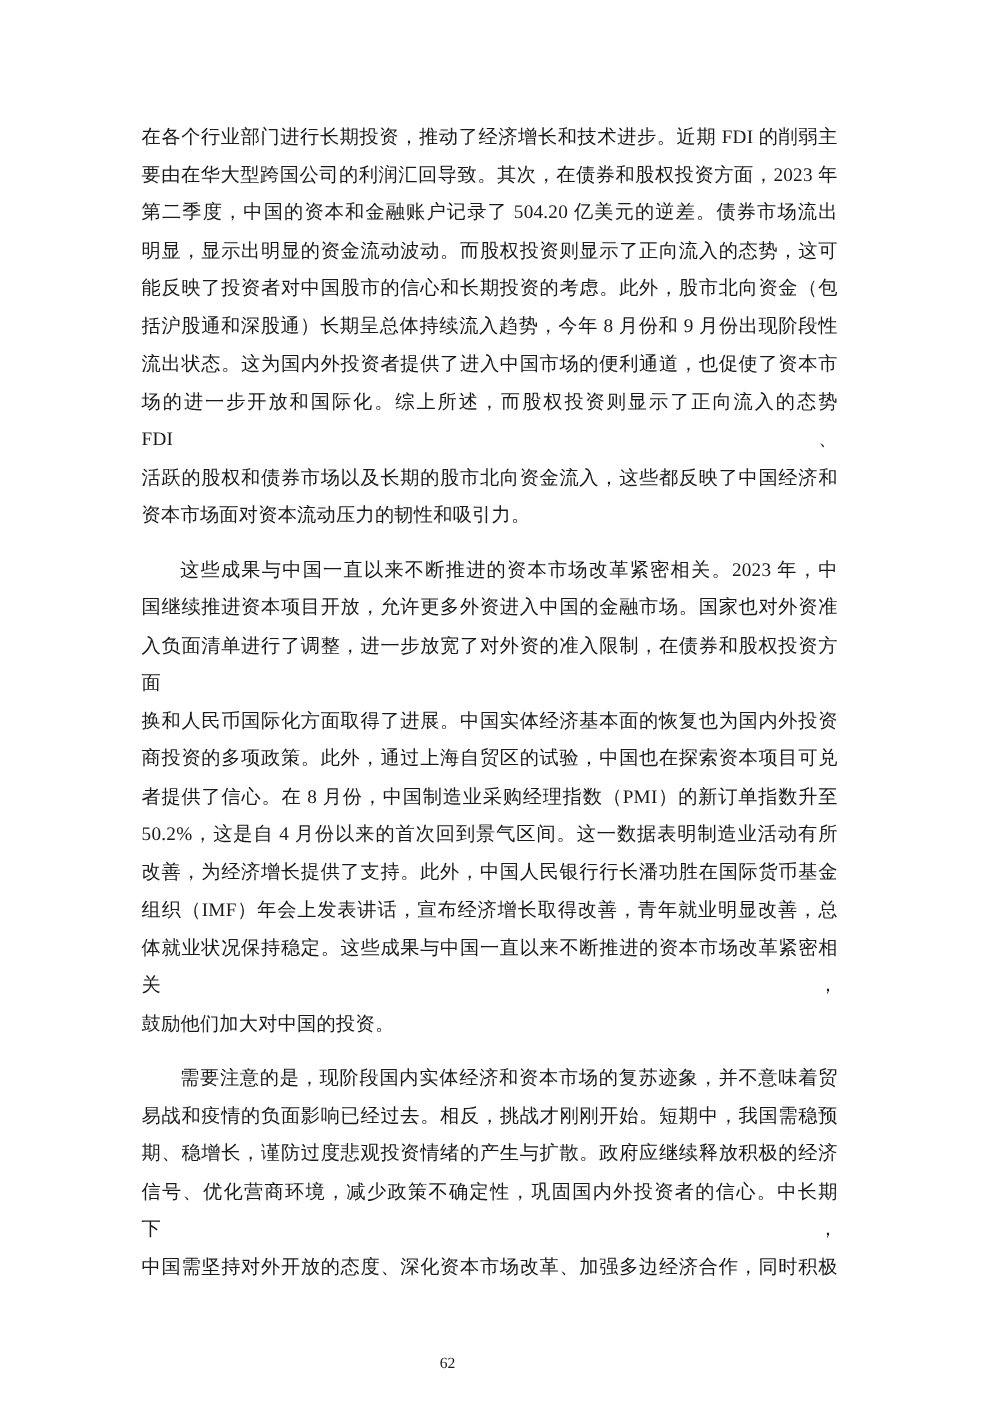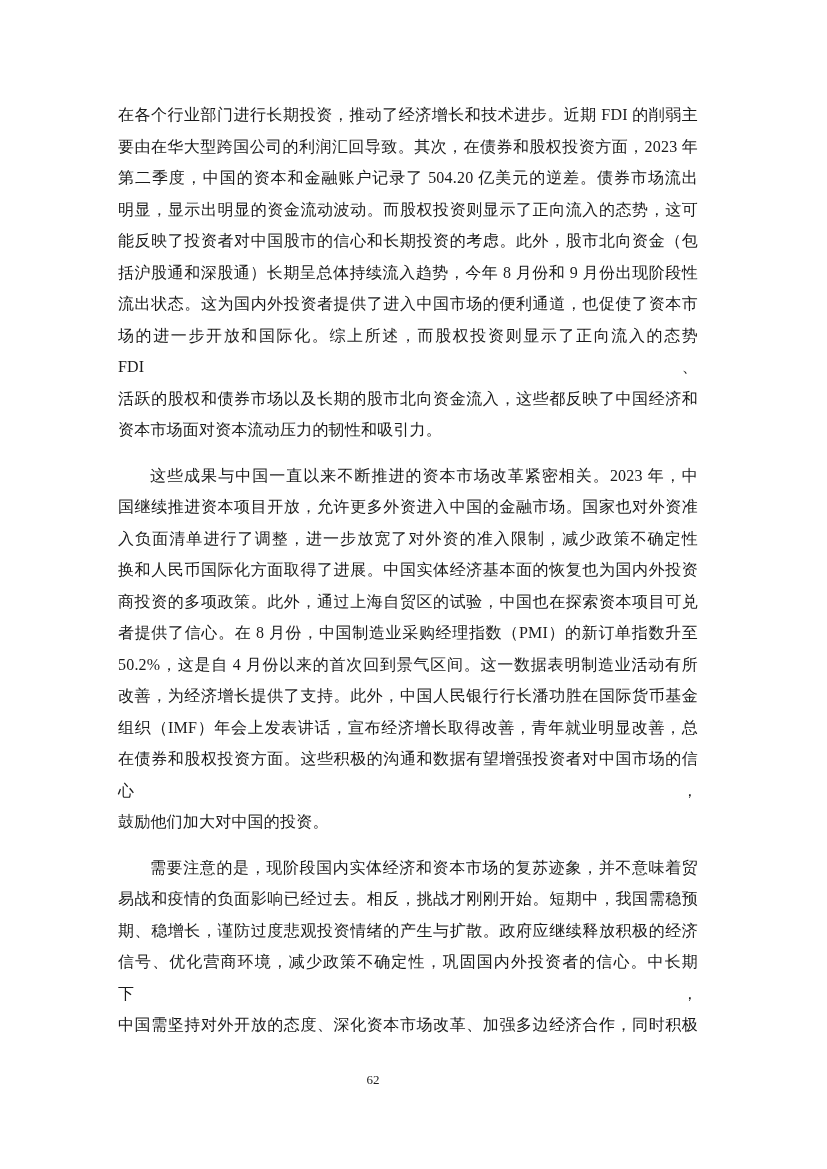--- a/index.html
+++ b/index.html
@@ -37,21 +37,21 @@
   }
   .line.indent {
     text-indent: 2em;
   }
   .line.last {
     text-align-last: left;
   }
   .page-footer {
     position: absolute;
     left: 0;
-    top: 1070px;
+    top: 1127px;
     width: 746px;
     text-align: center;
   }
   .page-number {
     font-size: 13px;
     color: #1a1a1a;
     line-height: 18px;
   }
 </style>
 </head>
@@ -67,28 +67,28 @@
         <span class="line">能反映了投资者对中国股市的信心和长期投资的考虑。此外，股市北向资金（包</span>
         <span class="line">括沪股通和深股通）长期呈总体持续流入趋势，今年 8 月份和 9 月份出现阶段性</span>
         <span class="line">流出状态。这为国内外投资者提供了进入中国市场的便利通道，也促使了资本市</span>
         <span class="line">场的进一步开放和国际化。综上所述，而股权投资则显示了正向流入的态势 FDI、</span>
         <span class="line">活跃的股权和债券市场以及长期的股市北向资金流入，这些都反映了中国经济和</span>
         <span class="line last">资本市场面对资本流动压力的韧性和吸引力。</span>
       </p>
       <p class="para">
         <span class="line indent">这些成果与中国一直以来不断推进的资本市场改革紧密相关。2023 年，中</span>
         <span class="line">国继续推进资本项目开放，允许更多外资进入中国的金融市场。国家也对外资准</span>
-        <span class="line">入负面清单进行了调整，进一步放宽了对外资的准入限制，减少政策不确定性</span>
+        <span class="line">入负面清单进行了调整，进一步放宽了对外资的准入限制，在债券和股权投资方面</span>
         <span class="line">换和人民币国际化方面取得了进展。中国实体经济基本面的恢复也为国内外投资</span>
         <span class="line">商投资的多项政策。此外，通过上海自贸区的试验，中国也在探索资本项目可兑</span>
         <span class="line">者提供了信心。在 8 月份，中国制造业采购经理指数（PMI）的新订单指数升至</span>
         <span class="line">50.2%，这是自 4 月份以来的首次回到景气区间。这一数据表明制造业活动有所</span>
         <span class="line">改善，为经济增长提供了支持。此外，中国人民银行行长潘功胜在国际货币基金</span>
         <span class="line">组织（IMF）年会上发表讲话，宣布经济增长取得改善，青年就业明显改善，总</span>
-        <span class="line">在债券和股权投资方面。这些积极的沟通和数据有望增强投资者对中国市场的信心，</span>
+        <span class="line">体就业状况保持稳定。这些成果与中国一直以来不断推进的资本市场改革紧密相关，</span>
         <span class="line last">鼓励他们加大对中国的投资。</span>
       </p>
       <p class="para">
         <span class="line indent">需要注意的是，现阶段国内实体经济和资本市场的复苏迹象，并不意味着贸</span>
         <span class="line">易战和疫情的负面影响已经过去。相反，挑战才刚刚开始。短期中，我国需稳预</span>
         <span class="line">期、稳增长，谨防过度悲观投资情绪的产生与扩散。政府应继续释放积极的经济</span>
         <span class="line">信号、优化营商环境，减少政策不确定性，巩固国内外投资者的信心。中长期下，</span>
         <span class="line">中国需坚持对外开放的态度、深化资本市场改革、加强多边经济合作，同时积极</span>
       </p>
     </main>

